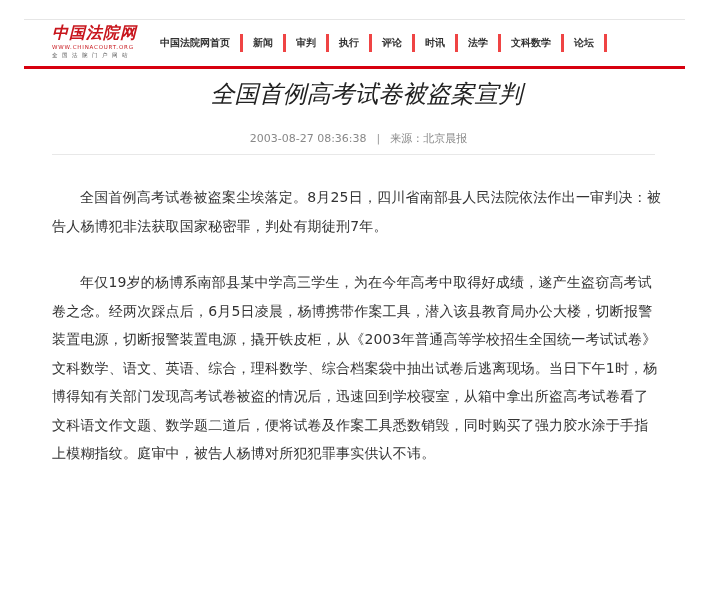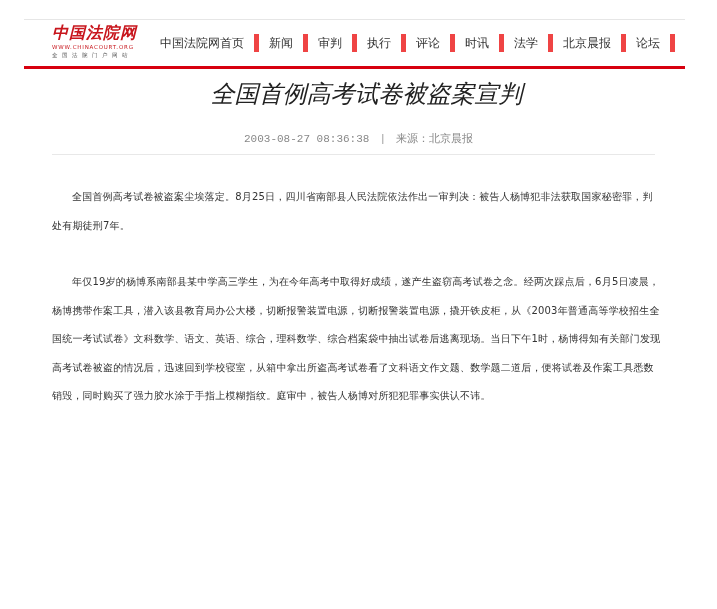--- a/index.html
+++ b/index.html
@@ -27,45 +27,46 @@
     }
     .logo-sub {
       font-size: 5.5px; color: #555; letter-spacing: 4.5px;
       line-height: 8px; white-space: nowrap;
     }
     .nav {
       position: absolute; left: 150px; top: 33px; height: 20px;
       display: flex; align-items: center;
     }
     .nav-item {
-      font-size: 12px; color: #333; white-space: nowrap;
+      font-size: 10px; color: #333; white-space: nowrap;
       padding: 0 10px; line-height: 18px; cursor: pointer;
-      border-right: 5px solid #ef4444;
+      border-right: 3px solid #ef4444;
+      font-weight: bold;
     }
     .nav-item.first { padding-left: 10px; }
     .red-rule {
       position: absolute; left: 24px; top: 66px; width: 661px; height: 3px;
       background: #d7000f;
     }
     .title {
       position: absolute; left: 0; top: 70px; width: 717px; text-align: center;
       font-size: 24px; color: #222; line-height: 32px;
     }
     .meta {
       position: absolute; left: 0; top: 131px; width: 717px; text-align: center;
-      font-size: 11px; color: #888; line-height: 16px; font-family: Liberation Mono, monospace;
+      font-size: 11px; color: #888; line-height: 16px;
     }
     .meta .sep { margin: 0 10px; color: #999; }
     .meta-rule {
       position: absolute; left: 52px; top: 154px; width: 603px; height: 1px;
       background: #e8e8e8;
     }
     .article {
       position: absolute; left: 52px; top: 183px; width: 610px;
-      font-size: 10px; color: #333; line-height: 28.5px;
+      font-size: 14px; color: #333; line-height: 28.5px;
     }
     .article p {
       margin: 0 0 28px 0; text-indent: 2em; letter-spacing: 0.2px;
     }
   </style>
 </head>
 <body>
 
 <div class="top-border"></div>
 
@@ -76,21 +77,21 @@
 </div>
 
 <nav class="nav">
   <a class="nav-item first">中国法院网首页</a>
   <a class="nav-item">新闻</a>
   <a class="nav-item">审判</a>
   <a class="nav-item">执行</a>
   <a class="nav-item">评论</a>
   <a class="nav-item">时讯</a>
   <a class="nav-item">法学</a>
-  <a class="nav-item">北京晨报</a>
+  <a class="nav-item">文科数学</a>
   <a class="nav-item">论坛</a>
 </nav>
 
 <div class="red-rule"></div>
 
 <h1 class="title" style="margin:8px;font-weight:normal;font-style:italic;">全国首例高考试卷被盗案宣判</h1>
 
 <div class="meta">
   <span>2003-08-27 08:36:38</span><span class="sep">|</span><span>来源：北京晨报</span>
 </div>

